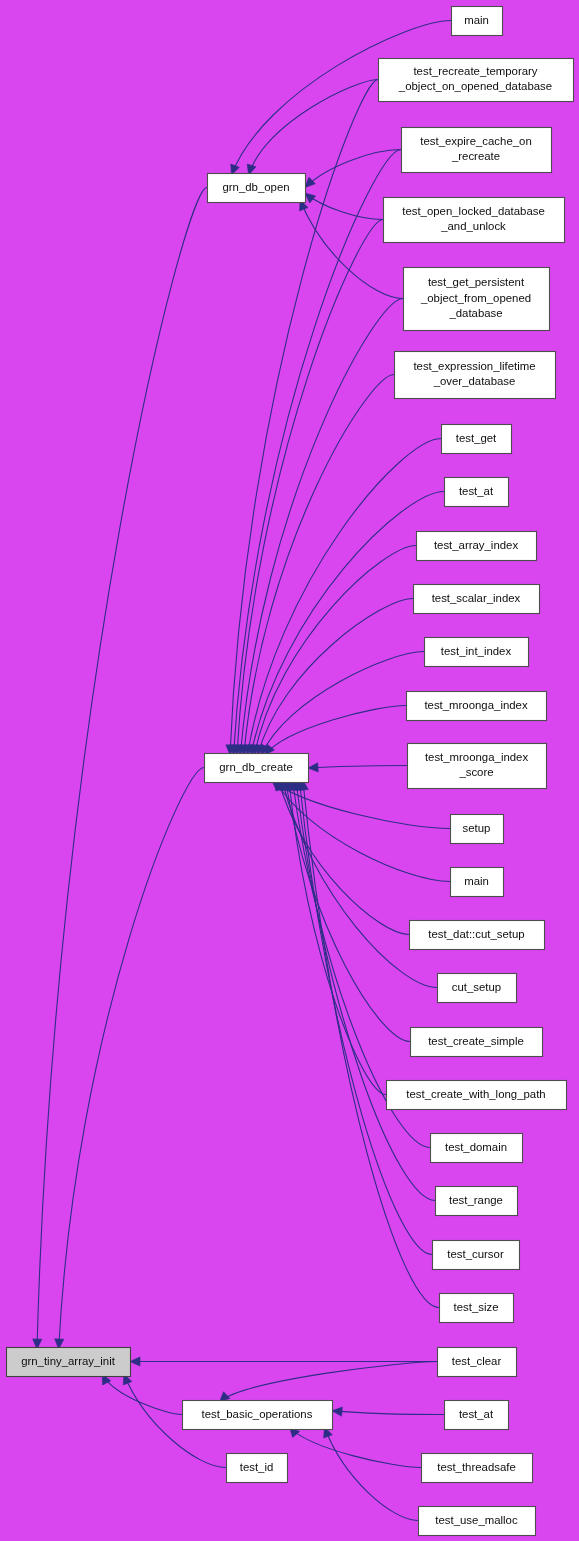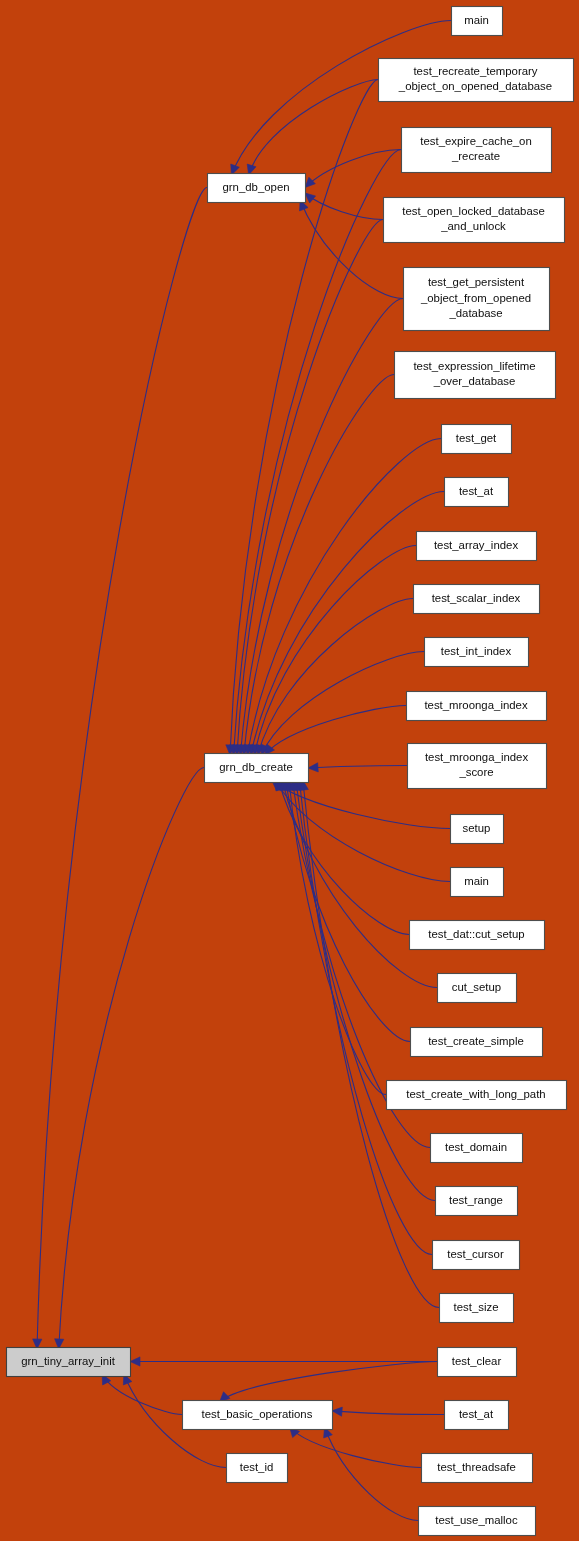--- a/index.html
+++ b/index.html
@@ -7,21 +7,21 @@
     padding: 0;
     background: #ffffff;
   }
   body {
     font-family: "Liberation Sans", sans-serif;
   }
   #graph-root {
     position: relative;
     width: 579px;
     height: 1541px;
-    background: #c2410c;
+    background: #d946ef;
     overflow: hidden;
   }
   svg.graph-canvas {
     position: absolute;
     top: 0;
     left: 0;
     width: 579px;
     height: 1541px;
   }
   .edge-path {

